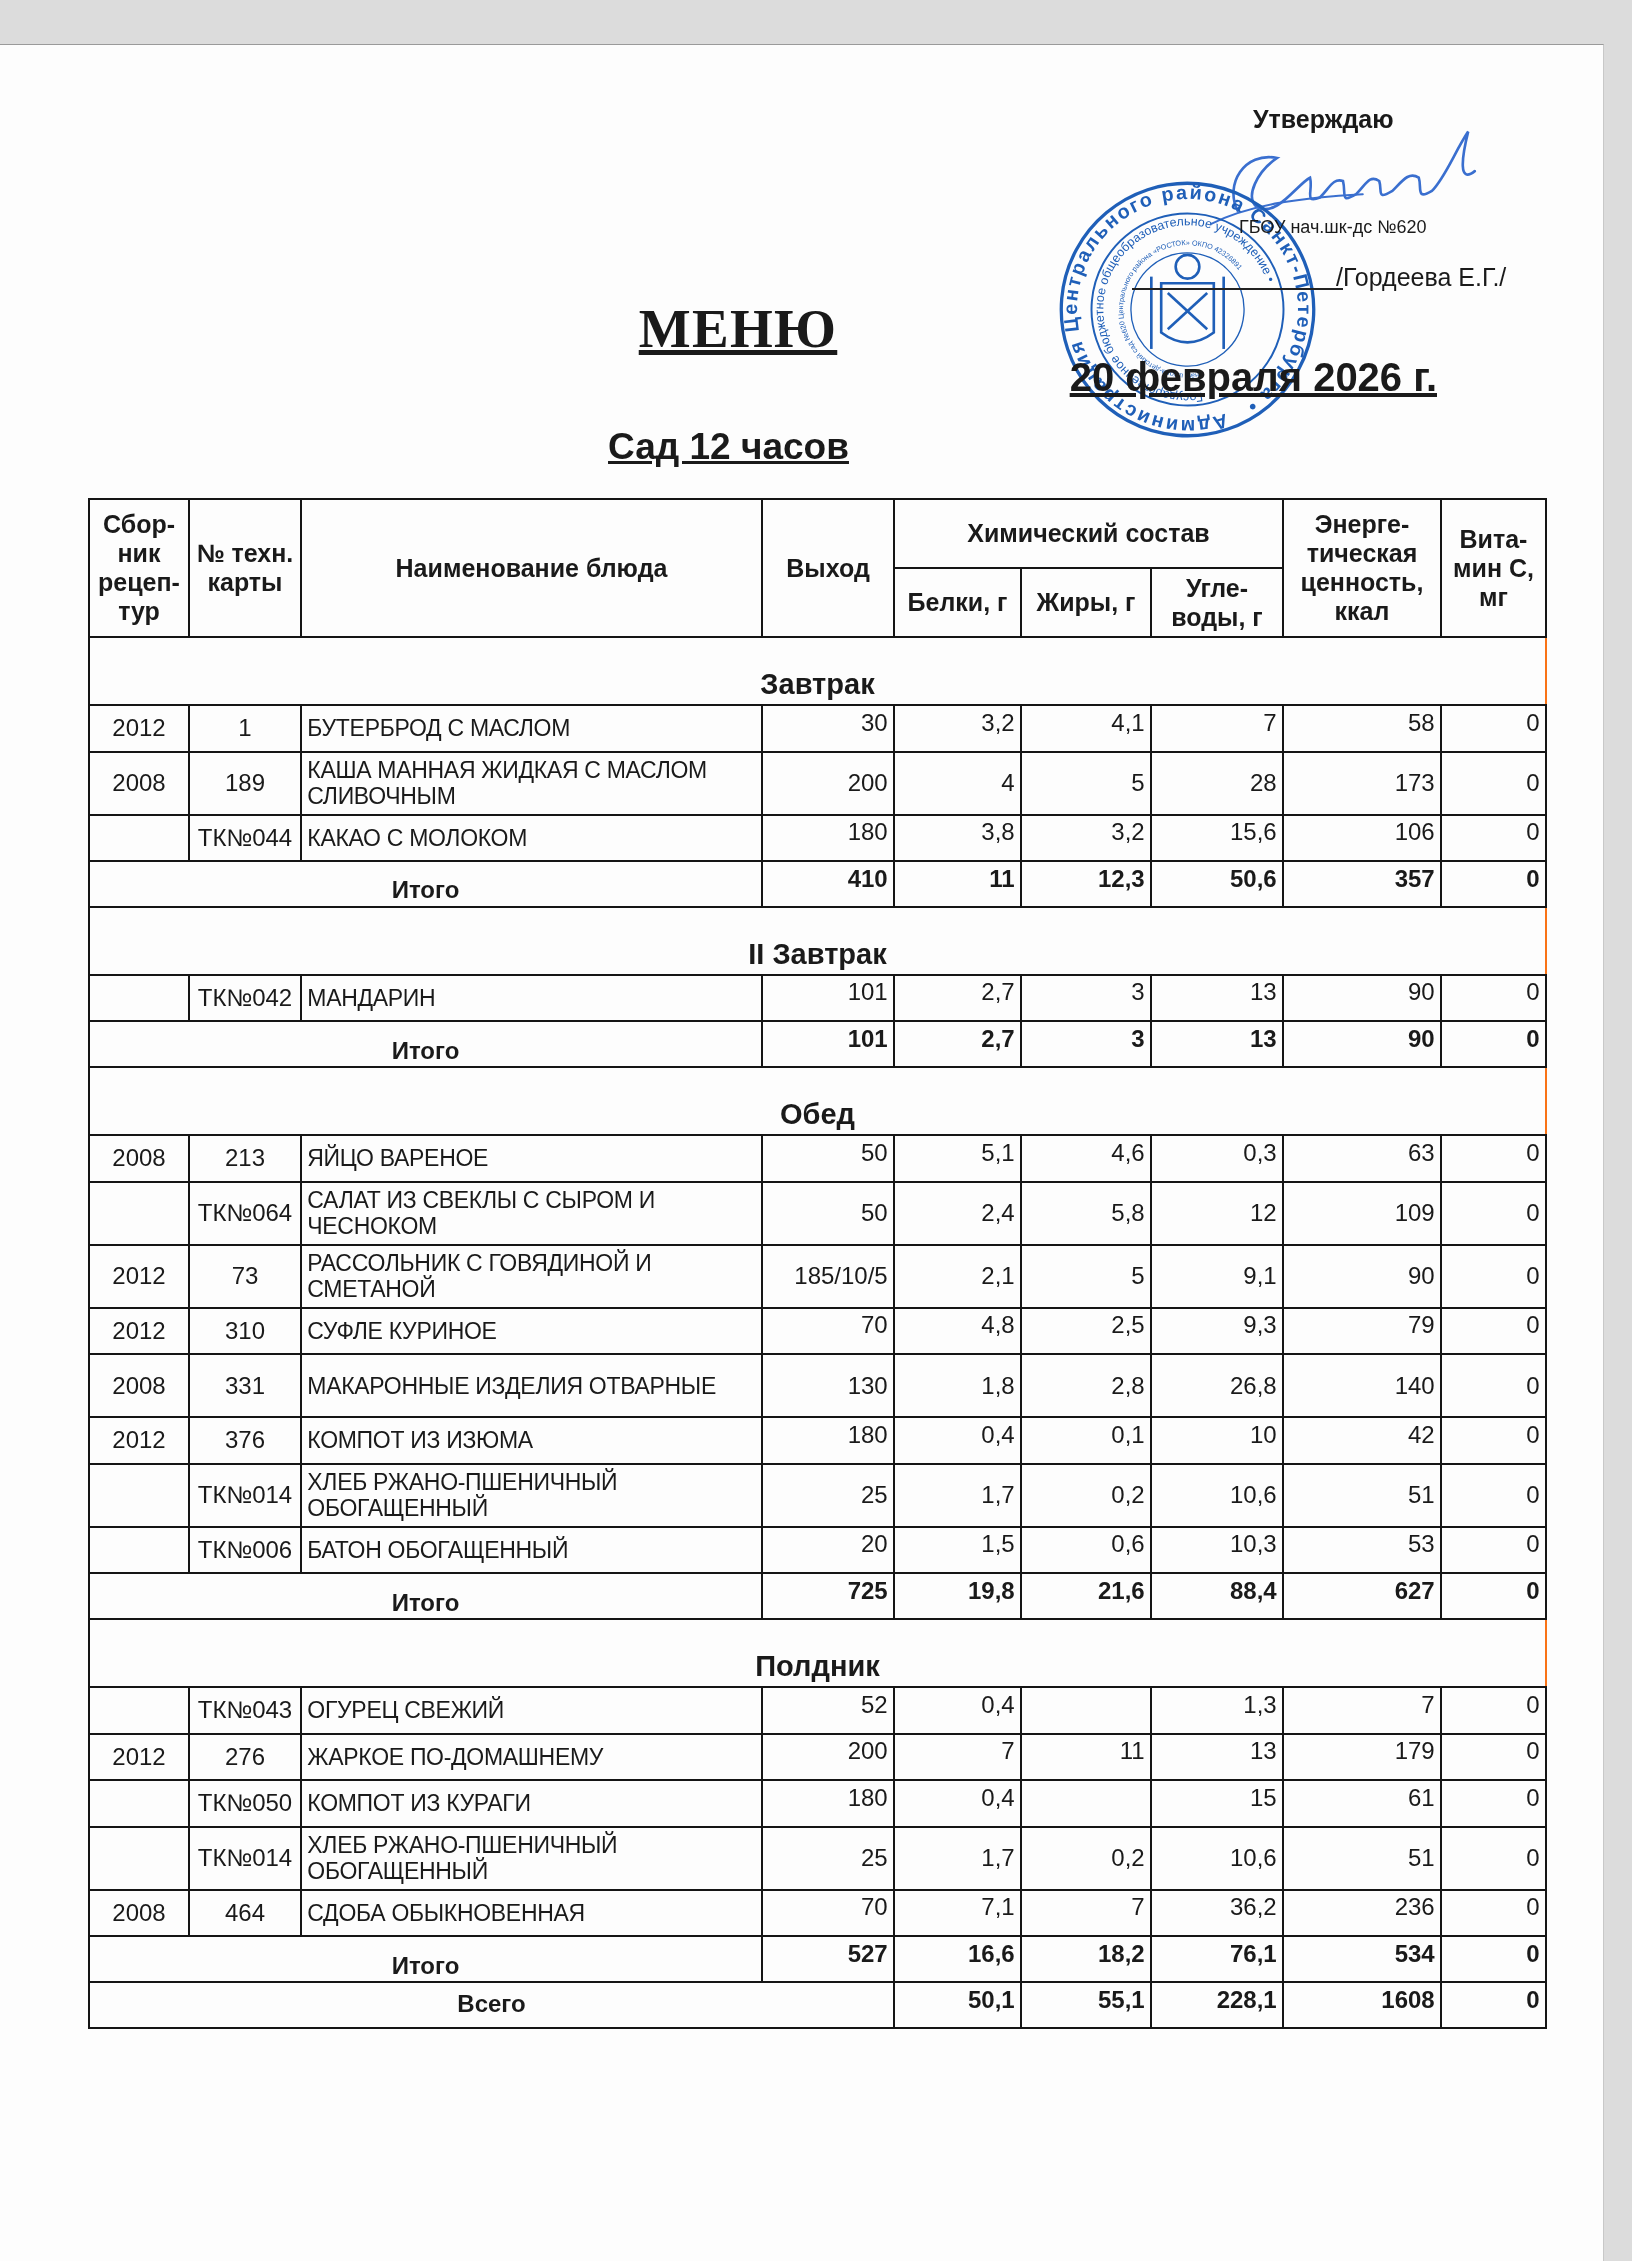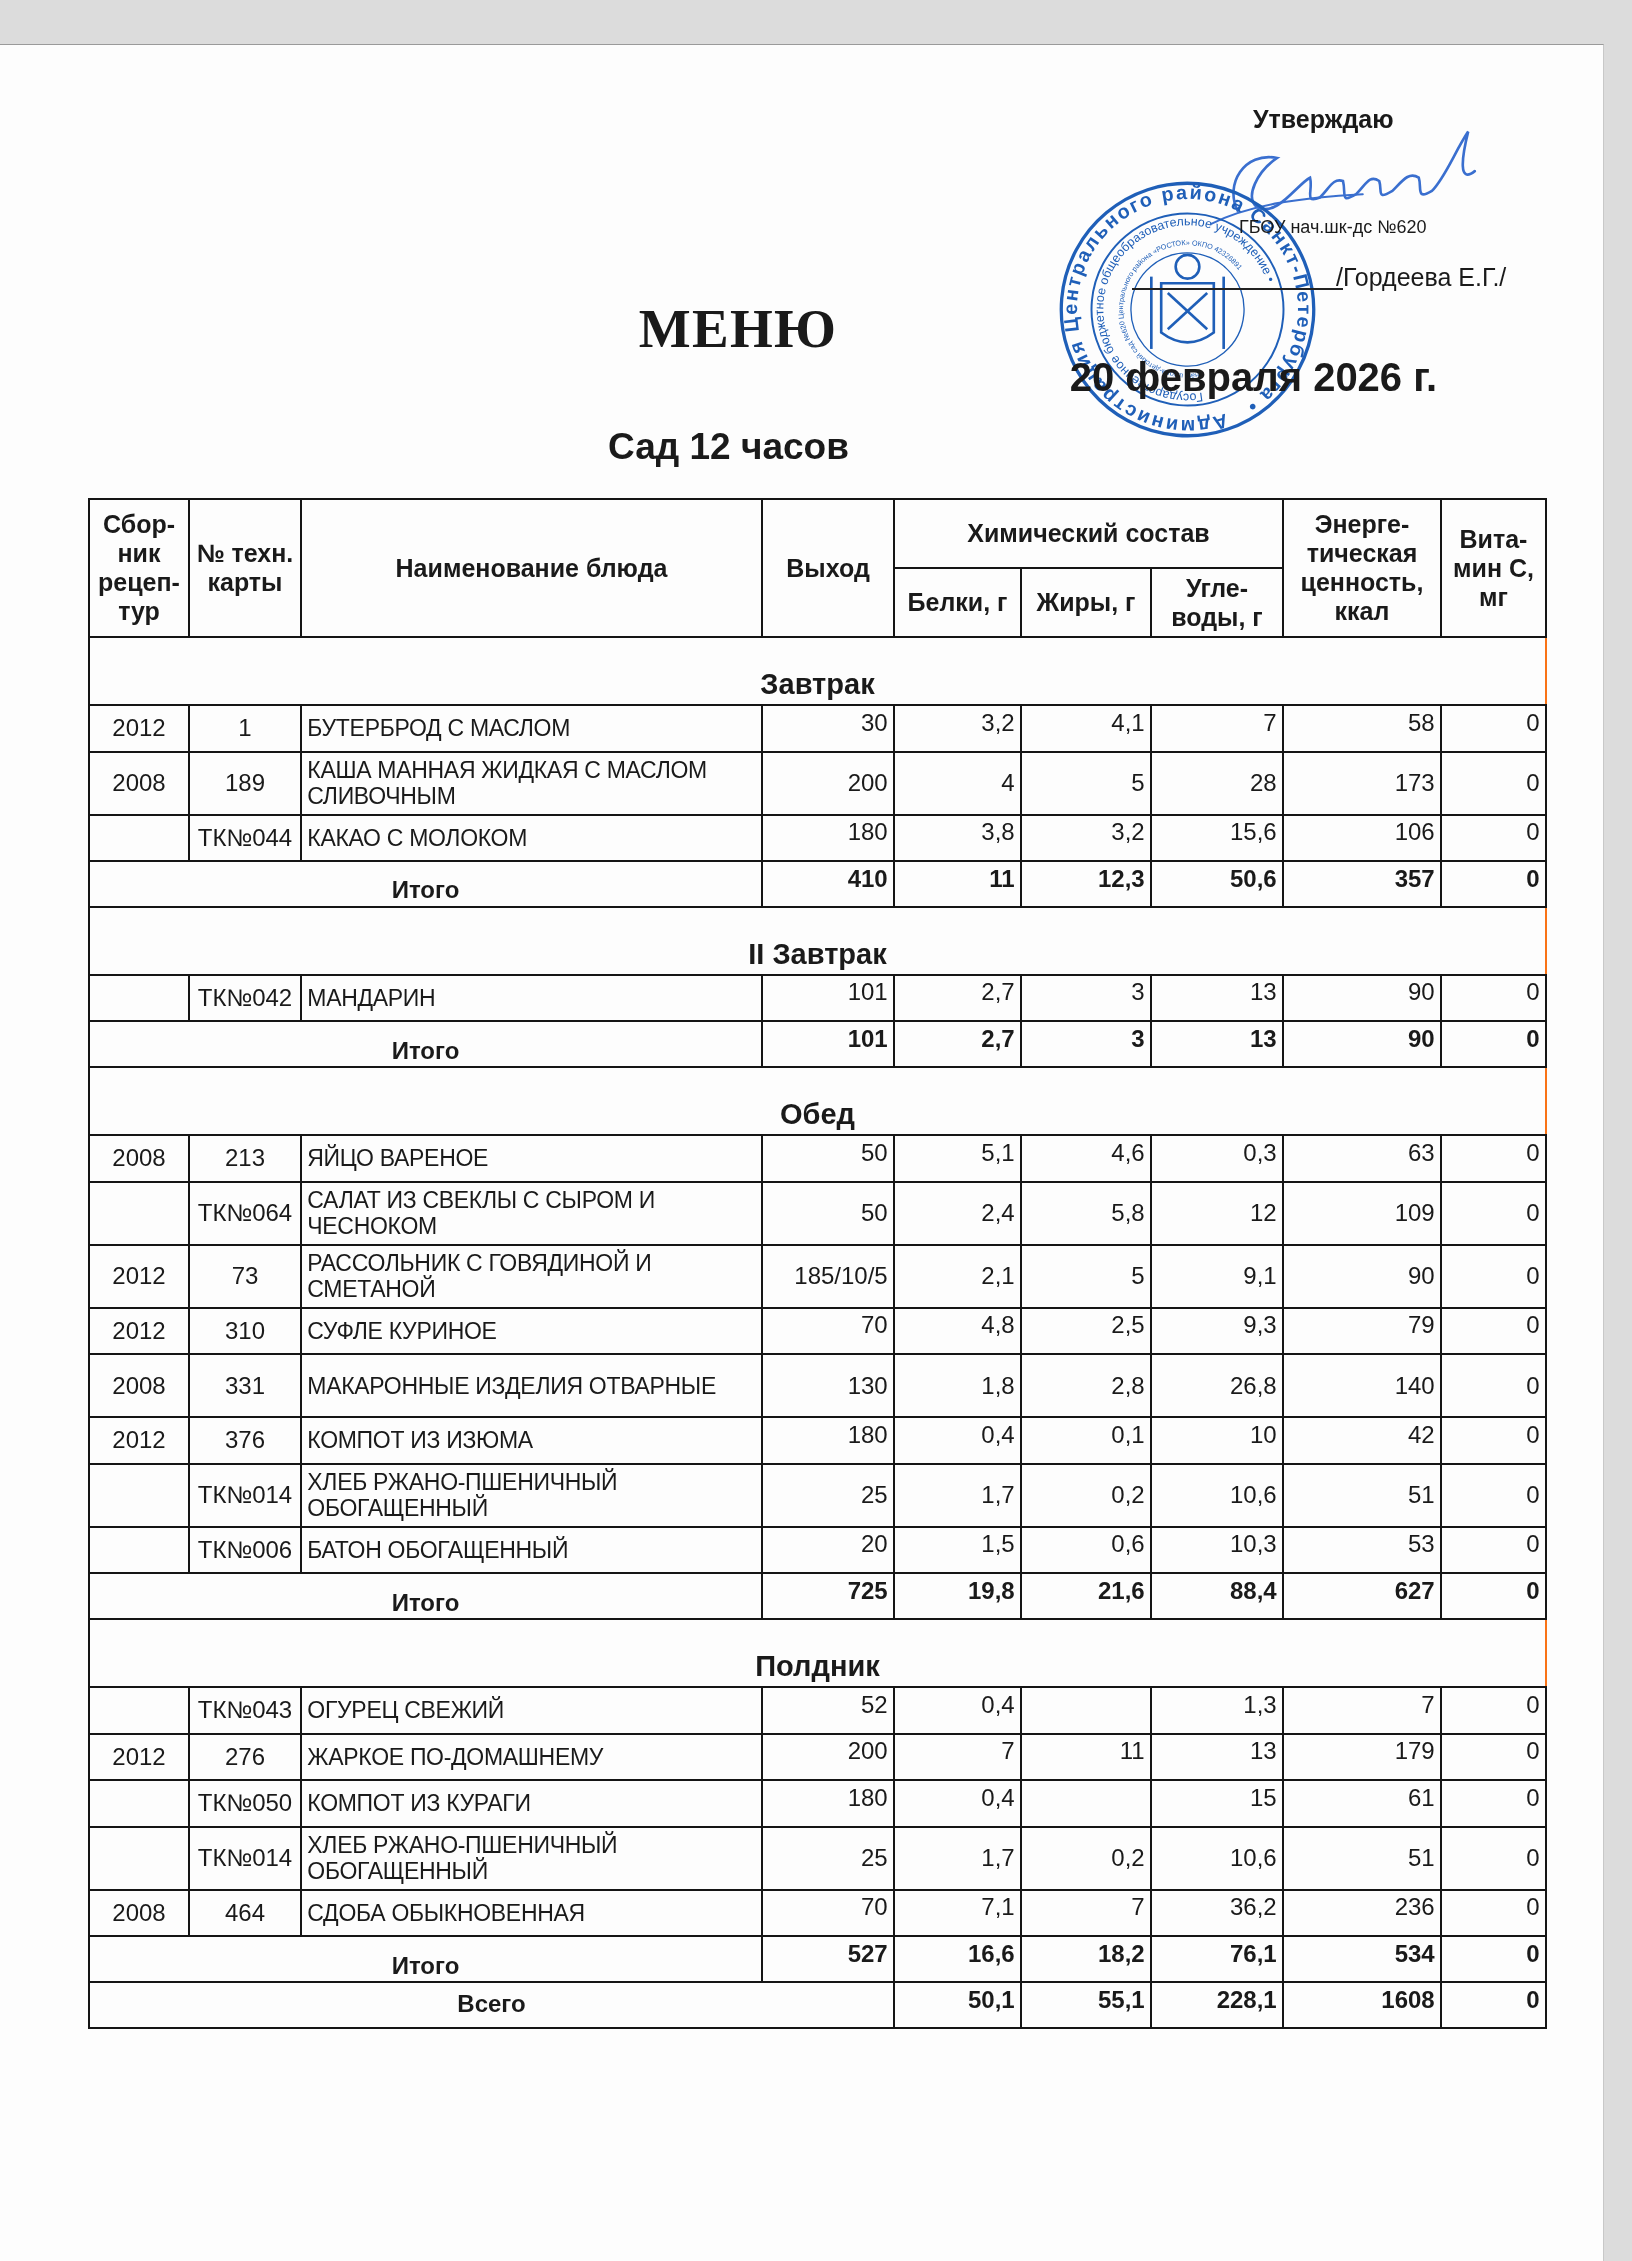--- a/index.html
+++ b/index.html
@@ -37,21 +37,21 @@
   .signature {
     position: absolute; left: 1198px; top: 125px;
     width: 290px; height: 112px;
   }
   .stamp {
     position: absolute; left: 1056px; top: 178px;
     width: 263px; height: 263px;
   }
   .title {
     position: absolute; left: 0; width: 1562px; top: 299px;
-    text-align: center; padding-right: 125px; box-sizing: border-box;
+    text-align: center; padding-right: 125px; box-sizing: border-box; text-decoration: underline;
   }
   .title .menu {
     font-family: "Liberation Serif", serif; font-weight: bold;
     font-size: 55px; line-height: 59px; letter-spacing: 1.3px;
     padding-left: 39px;
   }
   .title .date { font-size: 40px; font-weight: bold; line-height: 39px; padding-left: 33px; text-align: right; }
   .title .group { font-size: 37px; font-weight: bold; line-height: 46px; margin-top: 27px; padding-left: 20px; }
 
   table.menu-table {

